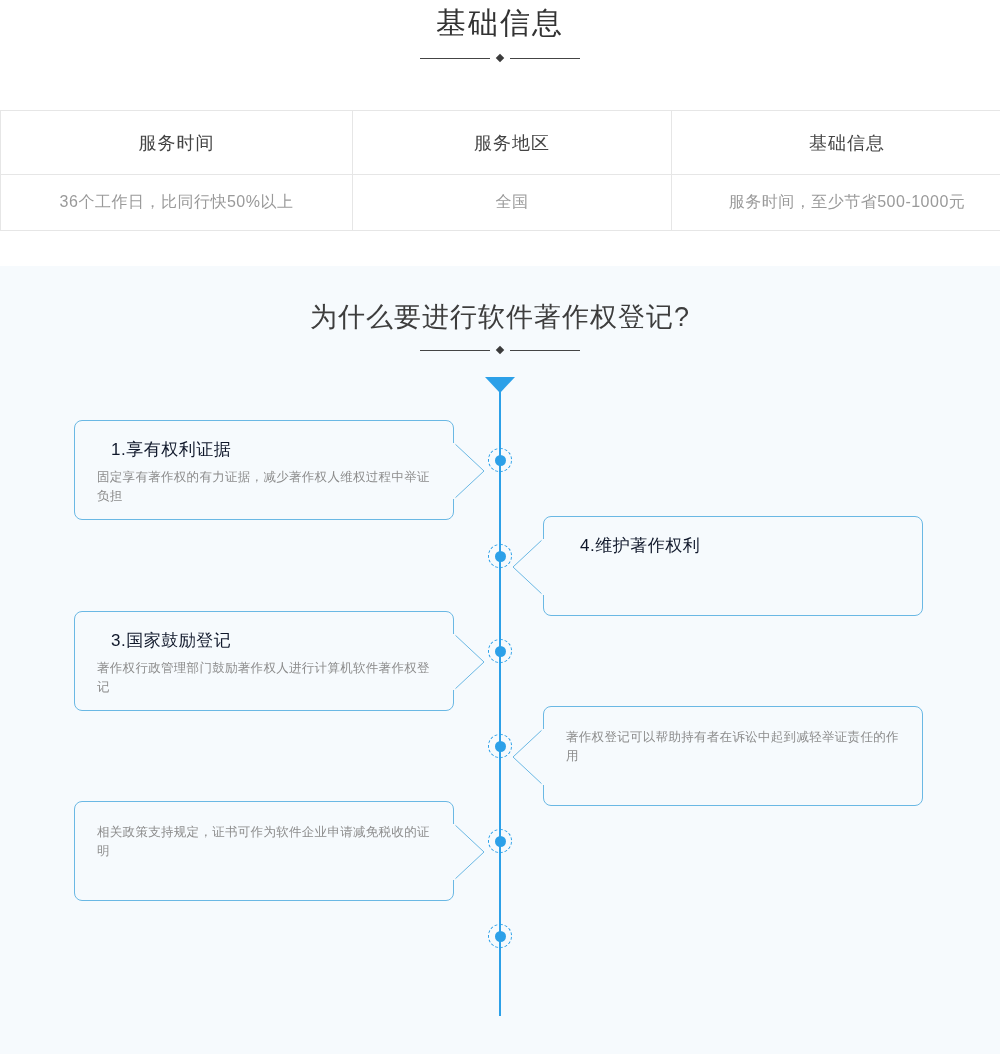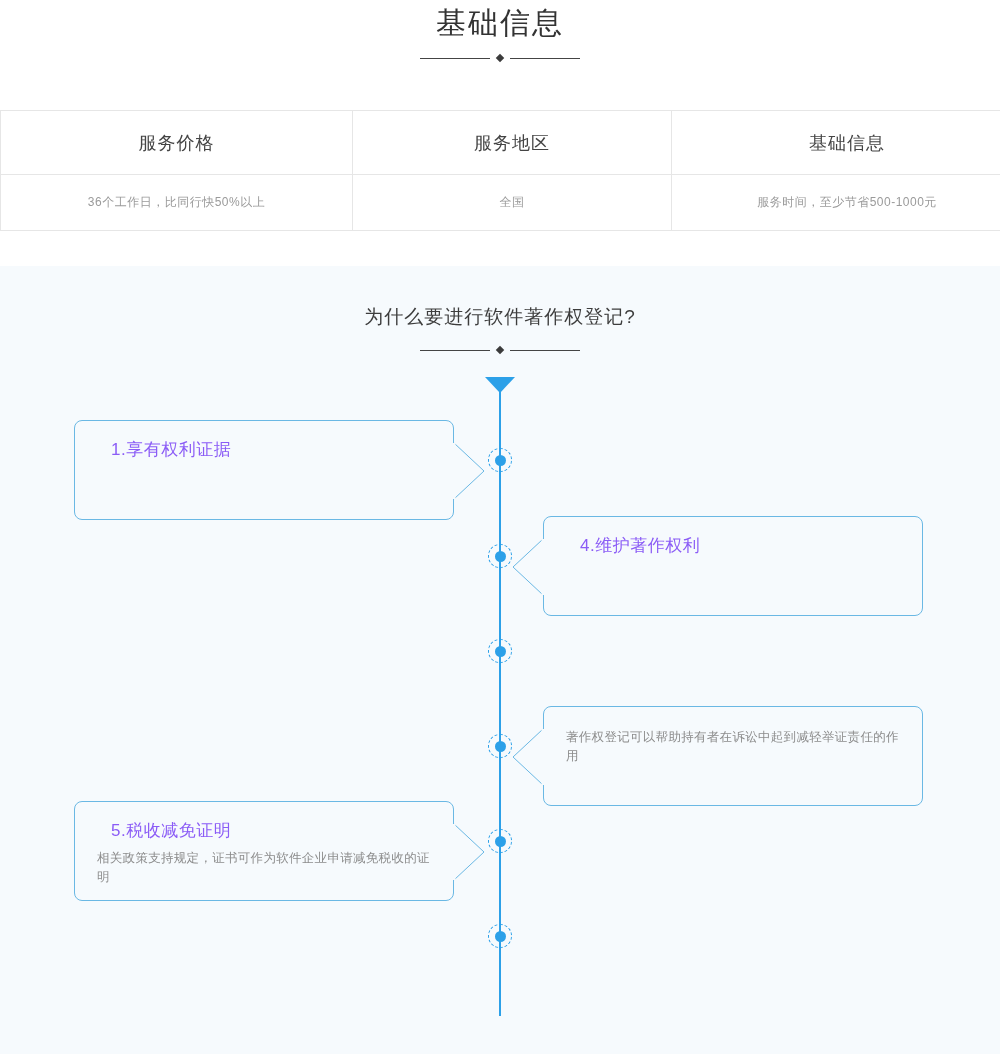--- a/index.html
+++ b/index.html
@@ -80,41 +80,41 @@
   .info-table .col-c { width: 351px; }
 
   .info-table tr.head td {
     height: 64px;
     font-size: 18px;
     color: #444444;
     letter-spacing: 1px;
   }
   .info-table tr.body td {
     height: 56px;
-    font-size: 12px;
+    font-size: 16px;
     color: #9a9a9a;
     letter-spacing: 0.5px;
   }
 
   
   .why-section {
     position: absolute;
     left: 0;
     top: 266px;
     width: 1000px;
     height: 788px;
     background: #f6fafd;
   }
 
   .why-heading {
     text-align: center;
     padding-top: 30px;
   }
   .why-heading .title {
-    font-size: 19px;
+    font-size: 27px;
     color: #3d3d3d;
     letter-spacing: 1px;
     font-weight: normal;
     line-height: 42px;
     text-align: center;
   }
 
   
   .spine {
     position: absolute;
@@ -176,21 +176,21 @@
     top: 22px;
     width: 32px;
     height: 56px;
     overflow: visible;
   }
   .card.left  .notch { left: 379px; }
   .card.right .notch { left: -33px; }
 
   .card .card-title {
     font-size: 17px;
-    color: #8b5cf6;
+    color: #0f172a;
     letter-spacing: 0.5px;
     line-height: 26px;
     padding-left: 14px;
     font-weight: normal;
   }
   .card .card-desc {
     font-size: 12.5px;
     color: #8c8c8c;
     line-height: 19px;
     letter-spacing: 0.3px;
@@ -208,21 +208,21 @@
     <div class="divider">
       <span class="seg left"></span>
       <span class="dot"></span>
       <span class="seg right"></span>
     </div>
   </div>
 
   <table class="info-table">
     <tbody>
         <tr class="head">
-      <td class="col-a">服务价格</td>
+      <td class="col-a">服务时间</td>
       <td class="col-b">服务地区</td>
       <td class="col-c">基础信息</td>
     </tr>
     <tr class="body">
       <td class="col-a">36个工作日，比同行快50%以上</td>
       <td class="col-b">全国</td>
       <td class="col-c">服务时间，至少节省500-1000元</td>
     </tr>
   </tbody>
     </table>
@@ -248,42 +248,50 @@
   <div class="node" style="top:468px"></div>
   <div class="node" style="top:563px"></div>
   <div class="node" style="top:658px"></div>
 
   <div class="card left" style="top:154px">
     <svg class="notch" viewBox="0 0 32 56">
       <path d="M0 0 L30 28 L0 56" fill="#f6fafd" stroke="#6ab8e4" stroke-width="1"></path>
       <path d="M0 0 L0 56" stroke="#f6fafd" stroke-width="3"></path>
     </svg>
     <div class="card-title">1.享有权利证据</div>
+    <div class="card-desc">固定享有著作权的有力证据，减少著作权人维权过程中举证负担</div>
   </div>
 
   <div class="card right" style="top:250px">
     <svg class="notch" viewBox="0 0 32 56">
       <path d="M32 0 L2 28 L32 56" fill="#f6fafd" stroke="#6ab8e4" stroke-width="1"></path>
       <path d="M32 0 L32 56" stroke="#f6fafd" stroke-width="3"></path>
     </svg>
     <div class="card-title">4.维护著作权利</div>
   </div>
 
+  <div class="card left" style="top:345px">
+    <svg class="notch" viewBox="0 0 32 56">
+      <path d="M0 0 L30 28 L0 56" fill="#f6fafd" stroke="#6ab8e4" stroke-width="1"></path>
+      <path d="M0 0 L0 56" stroke="#f6fafd" stroke-width="3"></path>
+    </svg>
+    <div class="card-title">3.国家鼓励登记</div>
+    <div class="card-desc">著作权行政管理部门鼓励著作权人进行计算机软件著作权登记</div>
+  </div>
 
   <div class="card right" style="top:440px">
     <svg class="notch" viewBox="0 0 32 56">
       <path d="M32 0 L2 28 L32 56" fill="#f6fafd" stroke="#6ab8e4" stroke-width="1"></path>
       <path d="M32 0 L32 56" stroke="#f6fafd" stroke-width="3"></path>
     </svg>
     <div class="card-desc">著作权登记可以帮助持有者在诉讼中起到减轻举证责任的作用</div>
   </div>
 
   <div class="card left" style="top:535px">
     <svg class="notch" viewBox="0 0 32 56">
       <path d="M0 0 L30 28 L0 56" fill="#f6fafd" stroke="#6ab8e4" stroke-width="1"></path>
       <path d="M0 0 L0 56" stroke="#f6fafd" stroke-width="3"></path>
     </svg>
-    <div class="card-title">5.税收减免证明</div>
     <div class="card-desc">相关政策支持规定，证书可作为软件企业申请减免税收的证明</div>
   </div>
 
 
 </div>
 
 </body></html>

